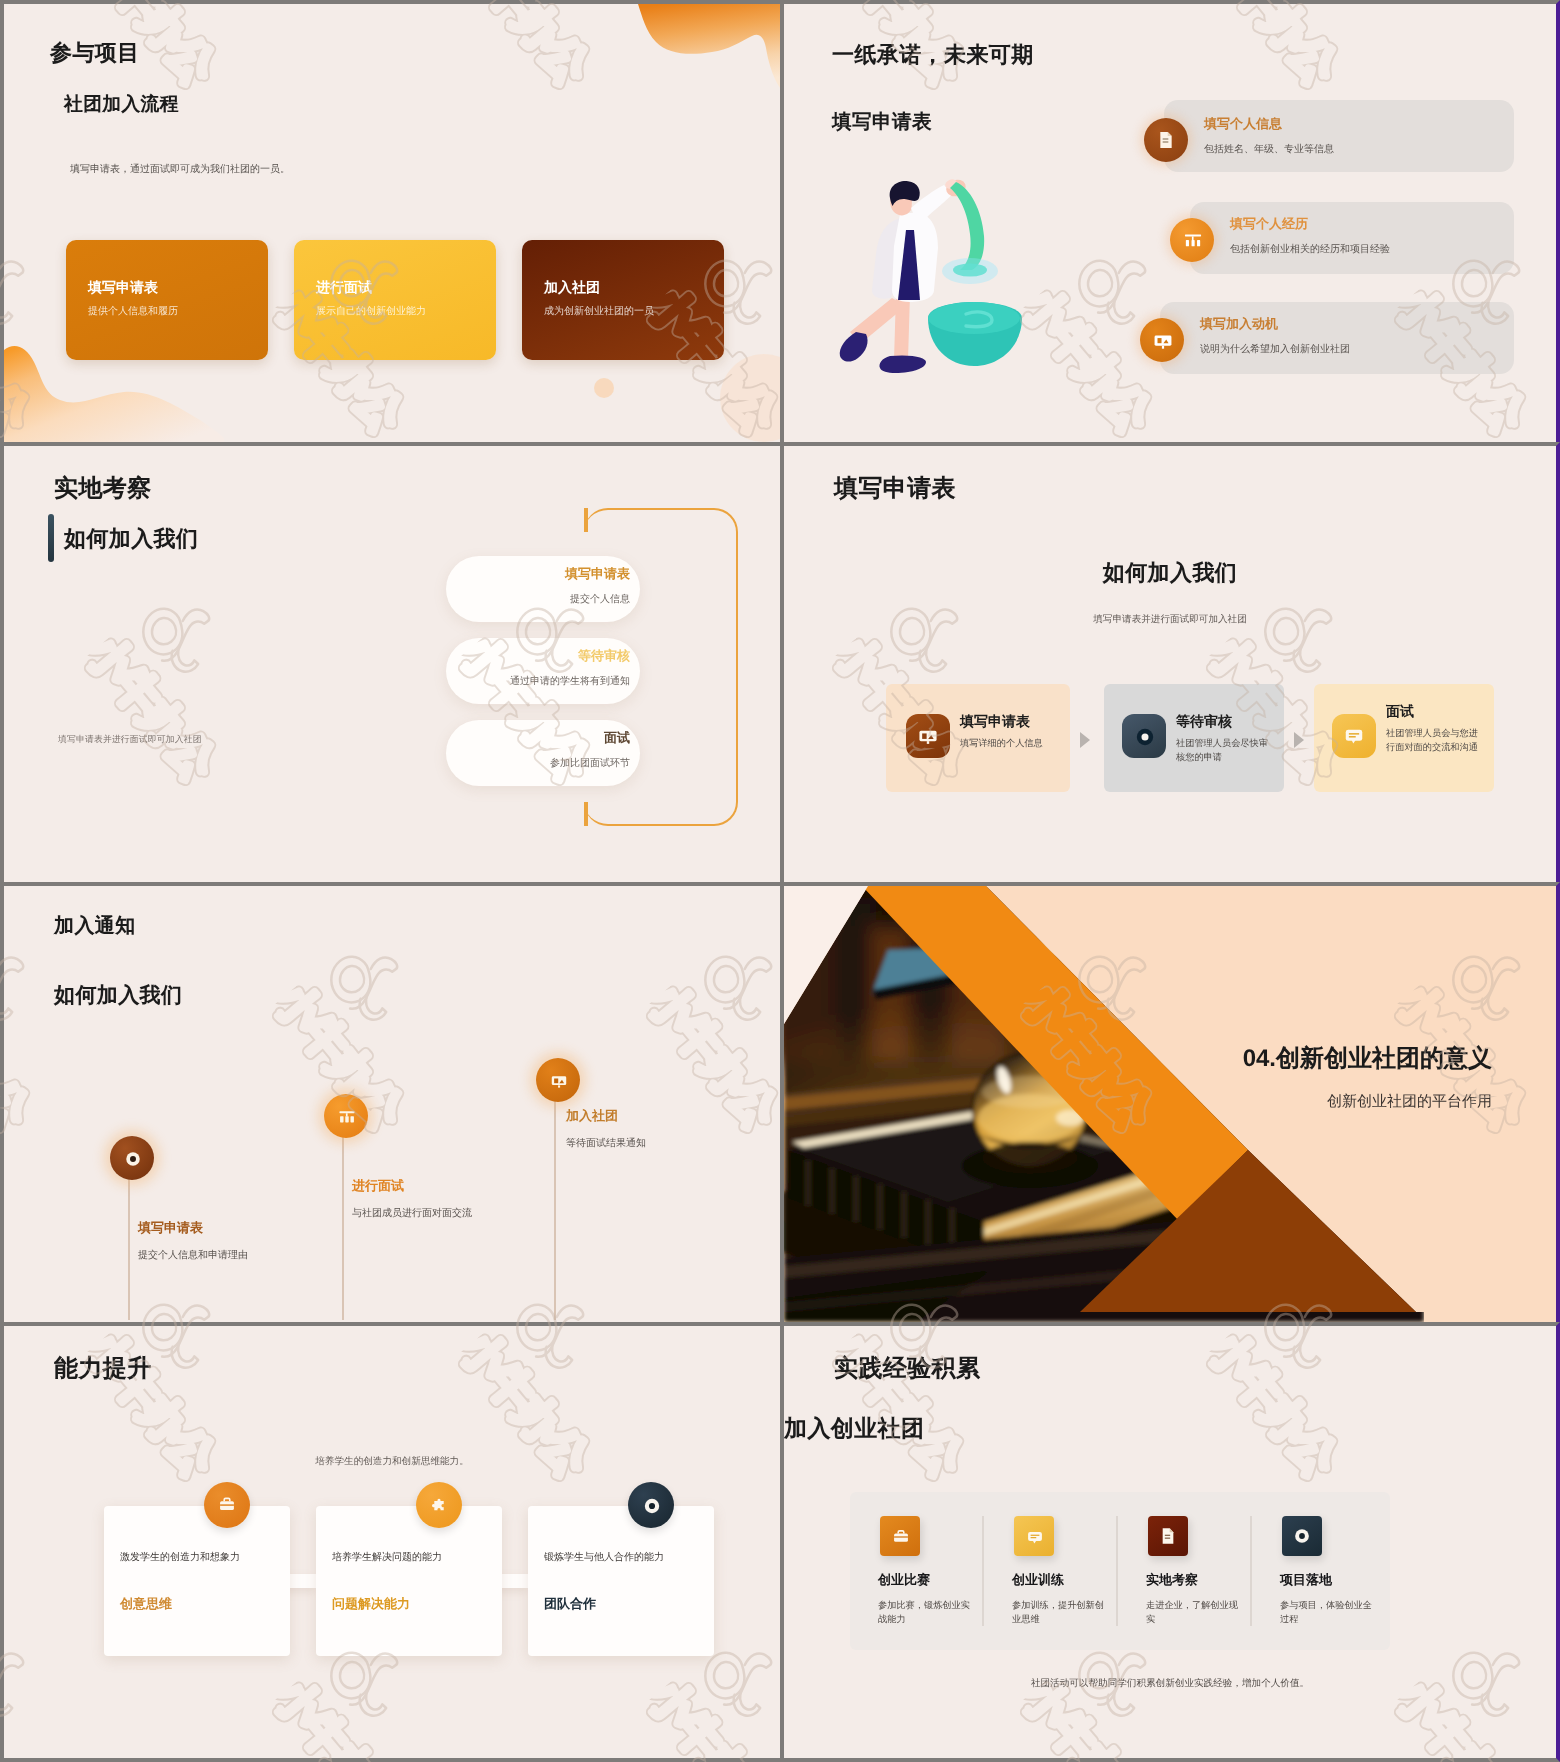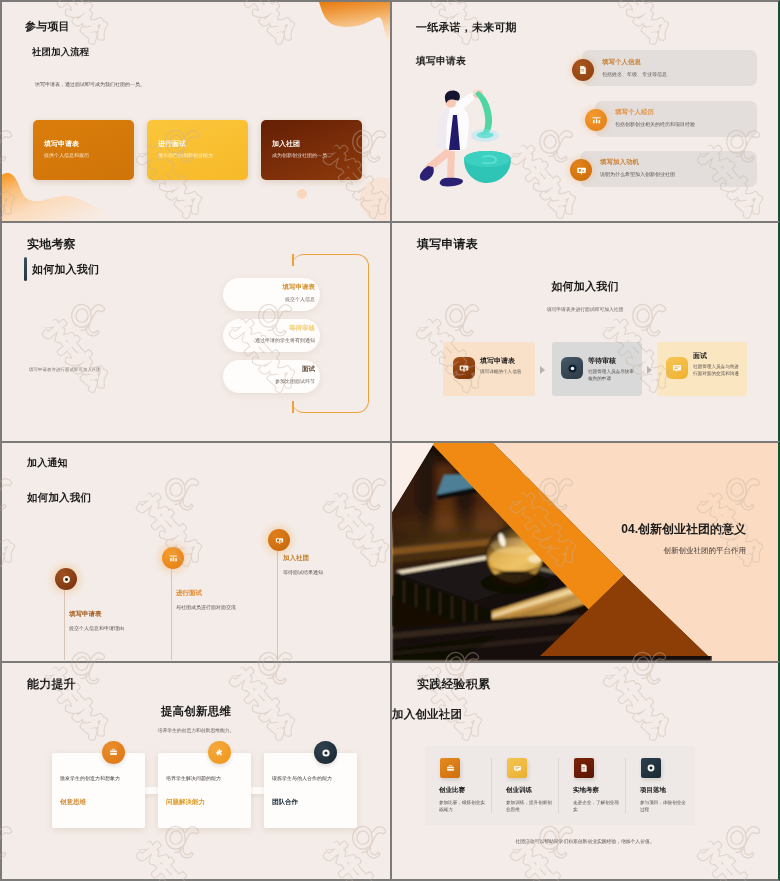--- a/index.html
+++ b/index.html
@@ -1,20 +1,20 @@
 <!DOCTYPE html>
 <html><head>
 <meta charset="utf-8">
 <style>
 *{box-sizing:border-box;margin:0;padding:0}
 html,body{width:780px;height:881px;overflow:hidden;background:#7d7b79}
 body{font-family:"Liberation Sans",sans-serif;-webkit-font-smoothing:antialiased}
 .deck{width:780px;height:881px;display:grid;grid-template-columns:390px 390px;grid-template-rows:221px 220px 220px 220px;background:#7d7b79}
 .slide{position:relative;overflow:hidden;background:#f4ece8;border-top:2px solid #7d7b79;border-left:2px solid #7d7b79}
-.c2{border-right:2px solid #14532d}
+.c2{border-right:2px solid #4c1d95}
 .r4{border-bottom:2px solid #7d7b79}
 .stitle{position:absolute;font-weight:bold;color:#1b1b1b;font-size:12.5px;letter-spacing:.2px}
 
 
 #wmroot{position:absolute;left:0;top:0;width:780px;height:881px;pointer-events:none;z-index:60;overflow:hidden}
 .wmtile{position:absolute;transform:rotate(50deg);transform-origin:0 0}
 .wmtile svg{display:block;overflow:visible}
 .wmtile text{font-family:"Liberation Sans",sans-serif;font-weight:bold;letter-spacing:-2px}
 
 
@@ -419,21 +419,20 @@
 
   <div style="position:absolute;left:0;top:0;width:46px;height:72px;background:#faefe9;clip-path:polygon(0 0, 42px 0, 0 69px)"></div>
 
   <div style="position:absolute;right:32px;top:78px;font-size:12px;font-weight:bold;color:#1b1b1b">04.创新创业社团的意义</div>
   <div style="position:absolute;right:32px;top:103px;font-size:7.5px;color:#3a3330">创新创业社团的平台作用</div>
 
 </div>
 
 <div class="slide c1 r4">
   <div class="stitle" style="left:25px;top:13px;font-size:12px">能力提升</div>
-  <div class="stitle" style="left:0;right:0;text-align:center;top:41px;font-size:11.5px">提高创新思维</div>
   <div style="position:absolute;left:0;right:0;text-align:center;top:64px;font-size:4.8px;color:#5f5854">培养学生的创造力和创新思维能力。</div>
 
   <div class="s7-bar" style="left:124px;top:124px;width:32px"></div>
   <div class="s7-bar" style="left:230px;top:124px;width:32px"></div>
 
   <div class="s7-card" style="left:50px;top:90px"></div>
   <div class="s7-ic" style="left:100px;top:78px;background:radial-gradient(circle at 34% 28%,#ea8d2b,#dd7513)">
     <svg width="11" height="11" viewBox="0 0 14 14">
           <rect x="2.6" y="4.6" width="8.8" height="5.6" rx="1" fill="#fdf6ec"></rect>
           <path d="M5.2 4.6v-.9a.9.9 0 0 1 .9-.9h1.8a.9.9 0 0 1 .9.9v.9" fill="none" stroke="#fdf6ec" stroke-width="1"></path>

